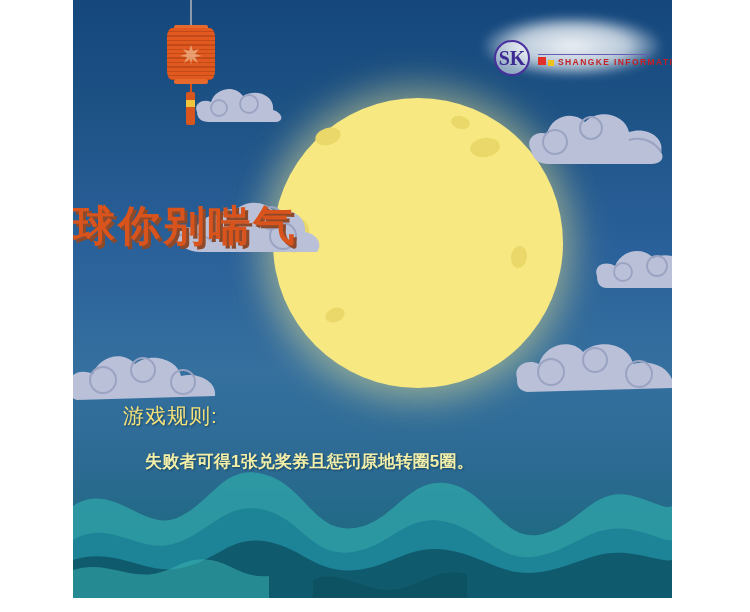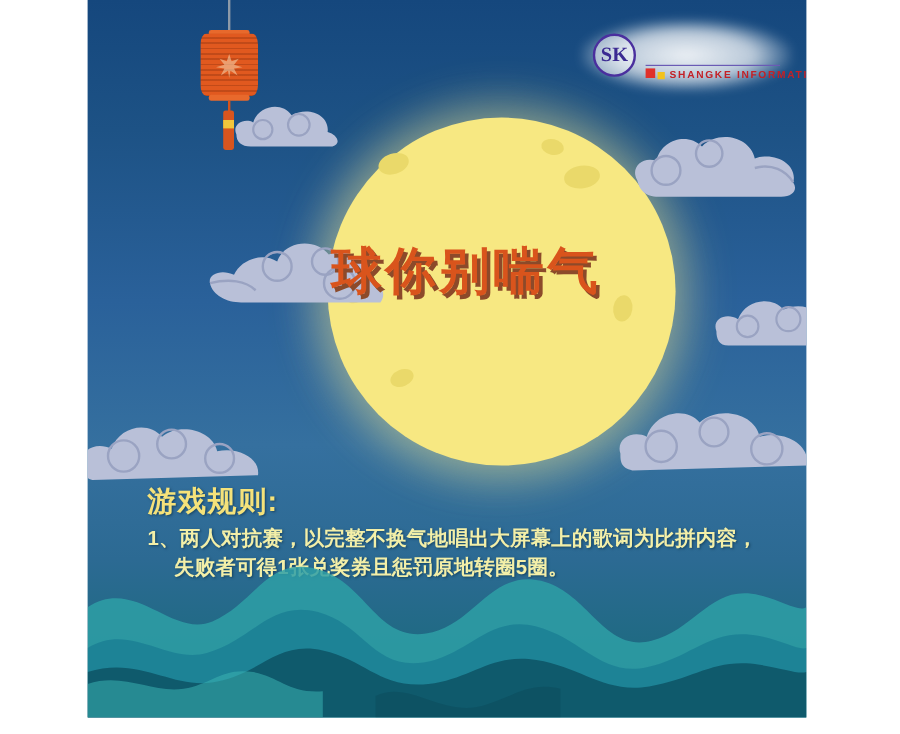--- a/index.html
+++ b/index.html
@@ -98,22 +98,21 @@
     position: absolute; left: 25px; top: 92px; width: 9px; height: 33px;
     background: #d8551e; border-radius: 2px;
   }
   #lantern-tassel-band {
     position: absolute; left: 25px; top: 100px; width: 9px; height: 7px;
     background: #f2c63c;
   }
 
   
   #title-main {
-    position: absolute; left: 16px; top: 198px; width: 100%;
-    text-align: center;
+    position: absolute; left: 0; top: 198px; width: 100%;
     font-size: 42px;
     font-weight: bold;
     letter-spacing: 3px;
     color: #d9541c;
     text-shadow: 3px 3px 0 #8c4a2a;
     white-space: nowrap;
   }
   #title-sub {
     position: absolute; left: 0; top: 256px; width: 100%;
     text-align: center;
@@ -131,23 +130,23 @@
   }
   #logo-halo {
     position: absolute; left: -8px; top: -6px; width: 176px; height: 60px;
     background: radial-gradient(ellipse at center,
        rgba(255,255,255,0.92) 0%,
        rgba(255,255,255,0.70) 45%,
        rgba(255,255,255,0.0) 74%);
     filter: blur(4px);
   }
   #logo-sk {
-    position: absolute; left: 2px; top: 6px; width: 36px; height: 36px;
+    position: absolute; left: 2px; top: 18px; width: 36px; height: 36px;
     border: 2.5px solid #4a2f9e; border-radius: 50%;
-    color: #3b2a92; font-weight: bold; font-size: 17px;
+    color: #3b2a92; font-weight: bold; font-size: 20px;
     display: flex; align-items: center; justify-content: center;
     letter-spacing: 0px;
     font-family: "Liberation Serif", serif;
     background: rgba(255,255,255,0.5);
   }
   #logo-cn {
     position: absolute; left: 46px; top: 2px;
     font-size: 25px; font-weight: bold; color: #3d2c94;
     letter-spacing: 1px; white-space: nowrap;
   }
@@ -165,22 +164,22 @@
   }
   #logo-en {
     position: absolute; left: 66px; top: 35px;
     font-size: 8.5px; font-weight: bold; color: #c32026;
     letter-spacing: 1.4px; white-space: nowrap;
   }
 
   
   #rules { position: absolute; left: 50px; top: 402px; width: 540px; }
   #rules-heading {
-    font-size: 24px; font-weight: bold; color: #f5e27a;
-    letter-spacing: 1px; margin-bottom: 3px;
+    font-size: 21px; font-weight: normal; color: #f5e27a;
+    letter-spacing: 1px; margin-bottom: 20px;
     text-shadow: 1px 1px 2px rgba(0,30,50,0.5);
   }
   .rule-line {
     font-size: 17px; font-weight: bold; color: #f3efa8;
     line-height: 1.42; letter-spacing: 0.2px; white-space: nowrap;
     text-shadow: 1px 1px 2px rgba(0,30,50,0.5);
   }
   .rule-line.indent { padding-left: 22px; }
 
   
@@ -276,21 +275,20 @@
     <div id="logo-halo"></div>
     <div id="logo-sk">SK</div>
     <div id="logo-rule"></div>
     <div id="logo-sq1"></div>
     <div id="logo-sq2"></div>
     <div id="logo-en">SHANGKE INFORMATION</div>
   </div>
 
   <div id="rules">
     <div id="rules-heading">游戏规则:</div>
-    <div class="rule-line">1、两人对抗赛，以完整不换气地唱出大屏幕上的歌词为比拼内容，</div>
     <div class="rule-line indent">失败者可得1张兑奖券且惩罚原地转圈5圈。</div>
   </div>
 
   <div id="waves">
     <svg viewBox="0 0 599 150" preserveAspectRatio="none">
       <path fill="#2e9fa6" opacity="0.85" d="M0 58 C40 32 70 84 104 70 C140 54 150 16 190 26 C232 36 240 86 282 80 C322 74 336 26 378 36 C418 46 430 96 470 86 C508 76 520 38 560 48 C580 53 592 62 599 58 L599 150 L0 150 Z"></path>
       <path fill="#1c8296" opacity="0.95" d="M0 92 C36 70 66 106 100 96 C138 85 152 52 192 62 C230 72 238 110 280 104 C318 98 334 64 374 74 C412 84 428 116 466 108 C504 100 520 74 560 82 C580 86 592 94 599 92 L599 150 L0 150 Z"></path>
       <path fill="#0f5a6c" d="M0 112 C44 98 72 128 108 120 C146 112 158 86 196 94 C232 102 244 126 284 122 C320 118 336 96 374 102 C412 108 430 130 468 124 C506 118 522 100 560 106 C580 109 592 114 599 112 L599 150 L0 150 Z"></path>
       <path fill="#3bb3b3" opacity="0.55" d="M0 122 C30 112 54 130 80 126 C104 122 112 108 138 112 C160 116 168 130 196 128 L196 150 L0 150 Z"></path>
       <path fill="#0d4f60" opacity="0.7" d="M240 132 C268 118 296 150 330 140 C356 132 368 120 394 126 L394 150 L240 150 Z"></path>

